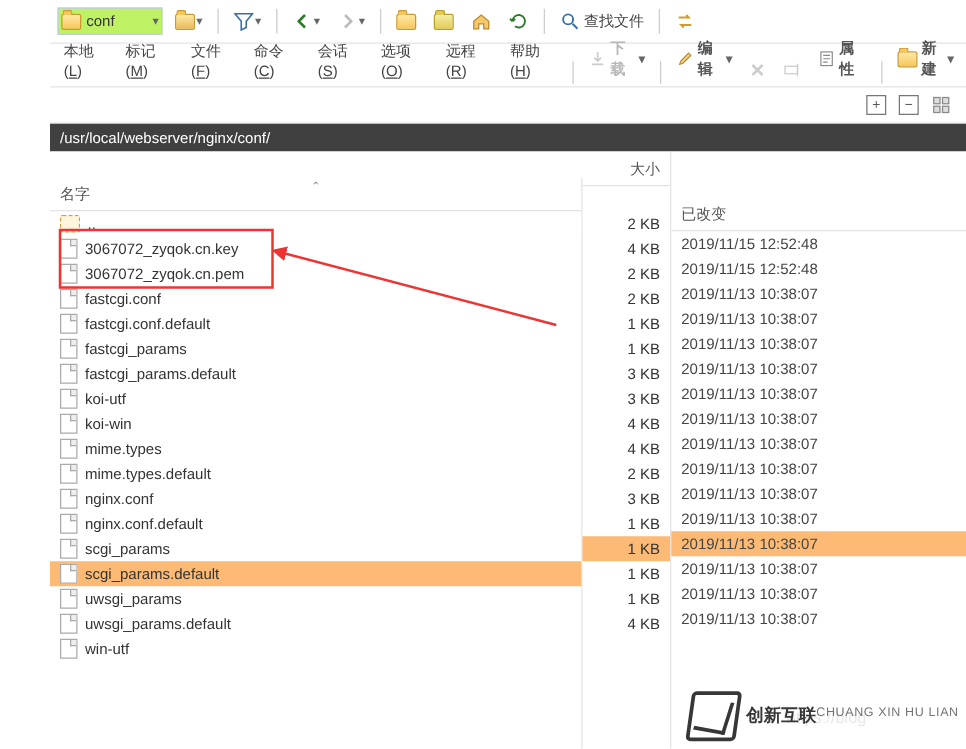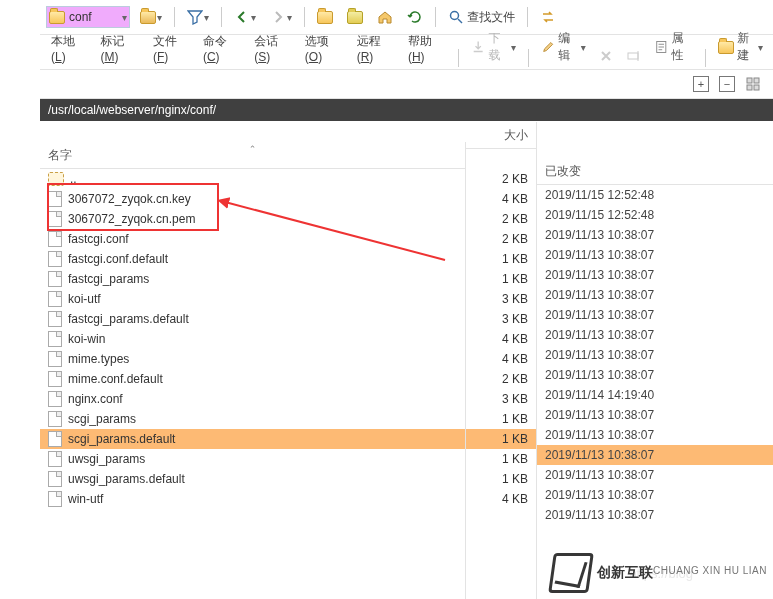--- a/index.html
+++ b/index.html
@@ -17,27 +17,27 @@
   .tb { height: 30px; display:flex; align-items:center; padding:2px 6px; gap:6px; border-bottom:1px solid #e3e3e3;}
   .tb .sep { width:1px; height:20px; background:#ccc; margin:0 2px;}
   .tb .btn { display:flex; align-items:center; gap:3px; padding:2px 4px; cursor:pointer; color:#555;}
   .tb .lbl { color:#444; }
   .dd { font-size:10px; color:#666; margin-left:-2px;}
   .ico { width:16px; height:16px; display:inline-flex; align-items:center; justify-content:center;}
   .folder-ico { background:linear-gradient(#ffe9a6,#f7c65b); border-radius:2px; width:14px; height:11px; border:1px solid #c99a2e; position:relative;}
   .folder-ico:before{content:"";position:absolute;top:-4px;left:0;width:6px;height:3px;background:#f7c65b;border:1px solid #c99a2e;border-bottom:none;border-radius:2px 2px 0 0;}
   .file-ico { width:12px; height:14px; background:#fff; border:1px solid #aaa; position:relative;}
   .file-ico:before{content:"";position:absolute;top:0;right:0;width:4px;height:4px;background:#eee;border-left:1px solid #aaa;border-bottom:1px solid #aaa;}
-  .combo { display:flex; align-items:center; border:1px solid #bcd; background:#f0abfc; padding:0 2px; height:20px; min-width:78px;}
+  .combo { display:flex; align-items:center; border:1px solid #bcd; background:#bef264; padding:0 2px; height:20px; min-width:78px;}
   .combo span.txt { flex:1; padding:0 4px;}
   
   .tb2 { height:30px; display:flex; align-items:flex-end; padding:2px 6px; gap:4px; border-bottom:1px solid #e3e3e3;}
   .tb2 .m { padding:3px 5px; color:#444; cursor:pointer;}
   .tb2 .u { text-decoration:underline;}
-  .tb2 .tbtn{display:flex;align-items:center;gap:3px;padding:3px 4px;color:#555;}
+  .tb2 .tbtn{display:flex;align-items:center;gap:3px;padding:3px 4px;color:#555;font-weight:bold;}
   .tb2 .gray{color:#b7b7b7;}
   .tb3 { height:24px; display:flex; align-items:center; justify-content:flex-end; padding:2px 12px; gap:10px; border-bottom:1px solid #e3e3e3;}
   .tb3 .sq{width:14px;height:14px;border:1px solid #777;display:flex;align-items:center;justify-content:center;font-size:11px;color:#555;}
   
   .path { margin:0 0 0 40px; padding:4px 8px; background:#404040; color:#fff; font-size:12px;}
   
   .content { display:flex; position:absolute; top:122px; bottom:0; left:40px; right:0;}
   .col-name { flex: 0 0 425px; border-right:1px solid #e3e3e3;margin-top:20px;}
   .col-size { flex: 0 0 70px; border-right:1px solid #e3e3e3;}
   .col-date { flex:1;margin-top:36px;}
@@ -235,41 +235,45 @@
         <div class="row">
           <span class="file-ico"></span>
           <span class="nm">fastcgi.conf.default</span>
         </div>
         <div class="row">
           <span class="file-ico"></span>
           <span class="nm">fastcgi_params</span>
         </div>
         <div class="row">
           <span class="file-ico"></span>
+          <span class="nm">fastcgi_params.default</span>
+        </div>
+        <div class="row">
+          <span class="file-ico"></span>
           <span class="nm">koi-utf</span>
         </div>
         <div class="row">
           <span class="file-ico"></span>
-          <span class="nm">fastcgi_params.default</span>
-        </div>
-        <div class="row">
-          <span class="file-ico"></span>
           <span class="nm">koi-win</span>
         </div>
         <div class="row">
           <span class="file-ico"></span>
           <span class="nm">mime.types</span>
         </div>
         <div class="row">
           <span class="file-ico"></span>
-          <span class="nm">mime.conf.default</span>
+          <span class="nm">mime.types.default</span>
         </div>
         <div class="row">
           <span class="file-ico"></span>
           <span class="nm">nginx.conf</span>
+        </div>
+        <div class="row">
+          <span class="file-ico"></span>
+          <span class="nm">nginx.conf.default</span>
         </div>
         <div class="row">
           <span class="file-ico"></span>
           <span class="nm">scgi_params</span>
         </div>
         <div class="row selected">
           <span class="file-ico"></span>
           <span class="nm">scgi_params.default</span>
         </div>
         <div class="row">
@@ -319,21 +323,20 @@
         <div class="row">2019/11/15 12:52:48</div>
         <div class="row">2019/11/15 12:52:48</div>
         <div class="row">2019/11/13 10:38:07</div>
         <div class="row">2019/11/13 10:38:07</div>
         <div class="row">2019/11/13 10:38:07</div>
         <div class="row">2019/11/13 10:38:07</div>
         <div class="row">2019/11/13 10:38:07</div>
         <div class="row">2019/11/13 10:38:07</div>
         <div class="row">2019/11/13 10:38:07</div>
         <div class="row">2019/11/13 10:38:07</div>
-        <div class="row">2019/11/14 14:19:40</div>
         <div class="row">2019/11/13 10:38:07</div>
         <div class="row">2019/11/13 10:38:07</div>
         <div class="row selected">2019/11/13 10:38:07</div>
         <div class="row">2019/11/13 10:38:07</div>
         <div class="row">2019/11/13 10:38:07</div>
         <div class="row">2019/11/13 10:38:07</div>
       </div>
   </div>
 </div>
 

